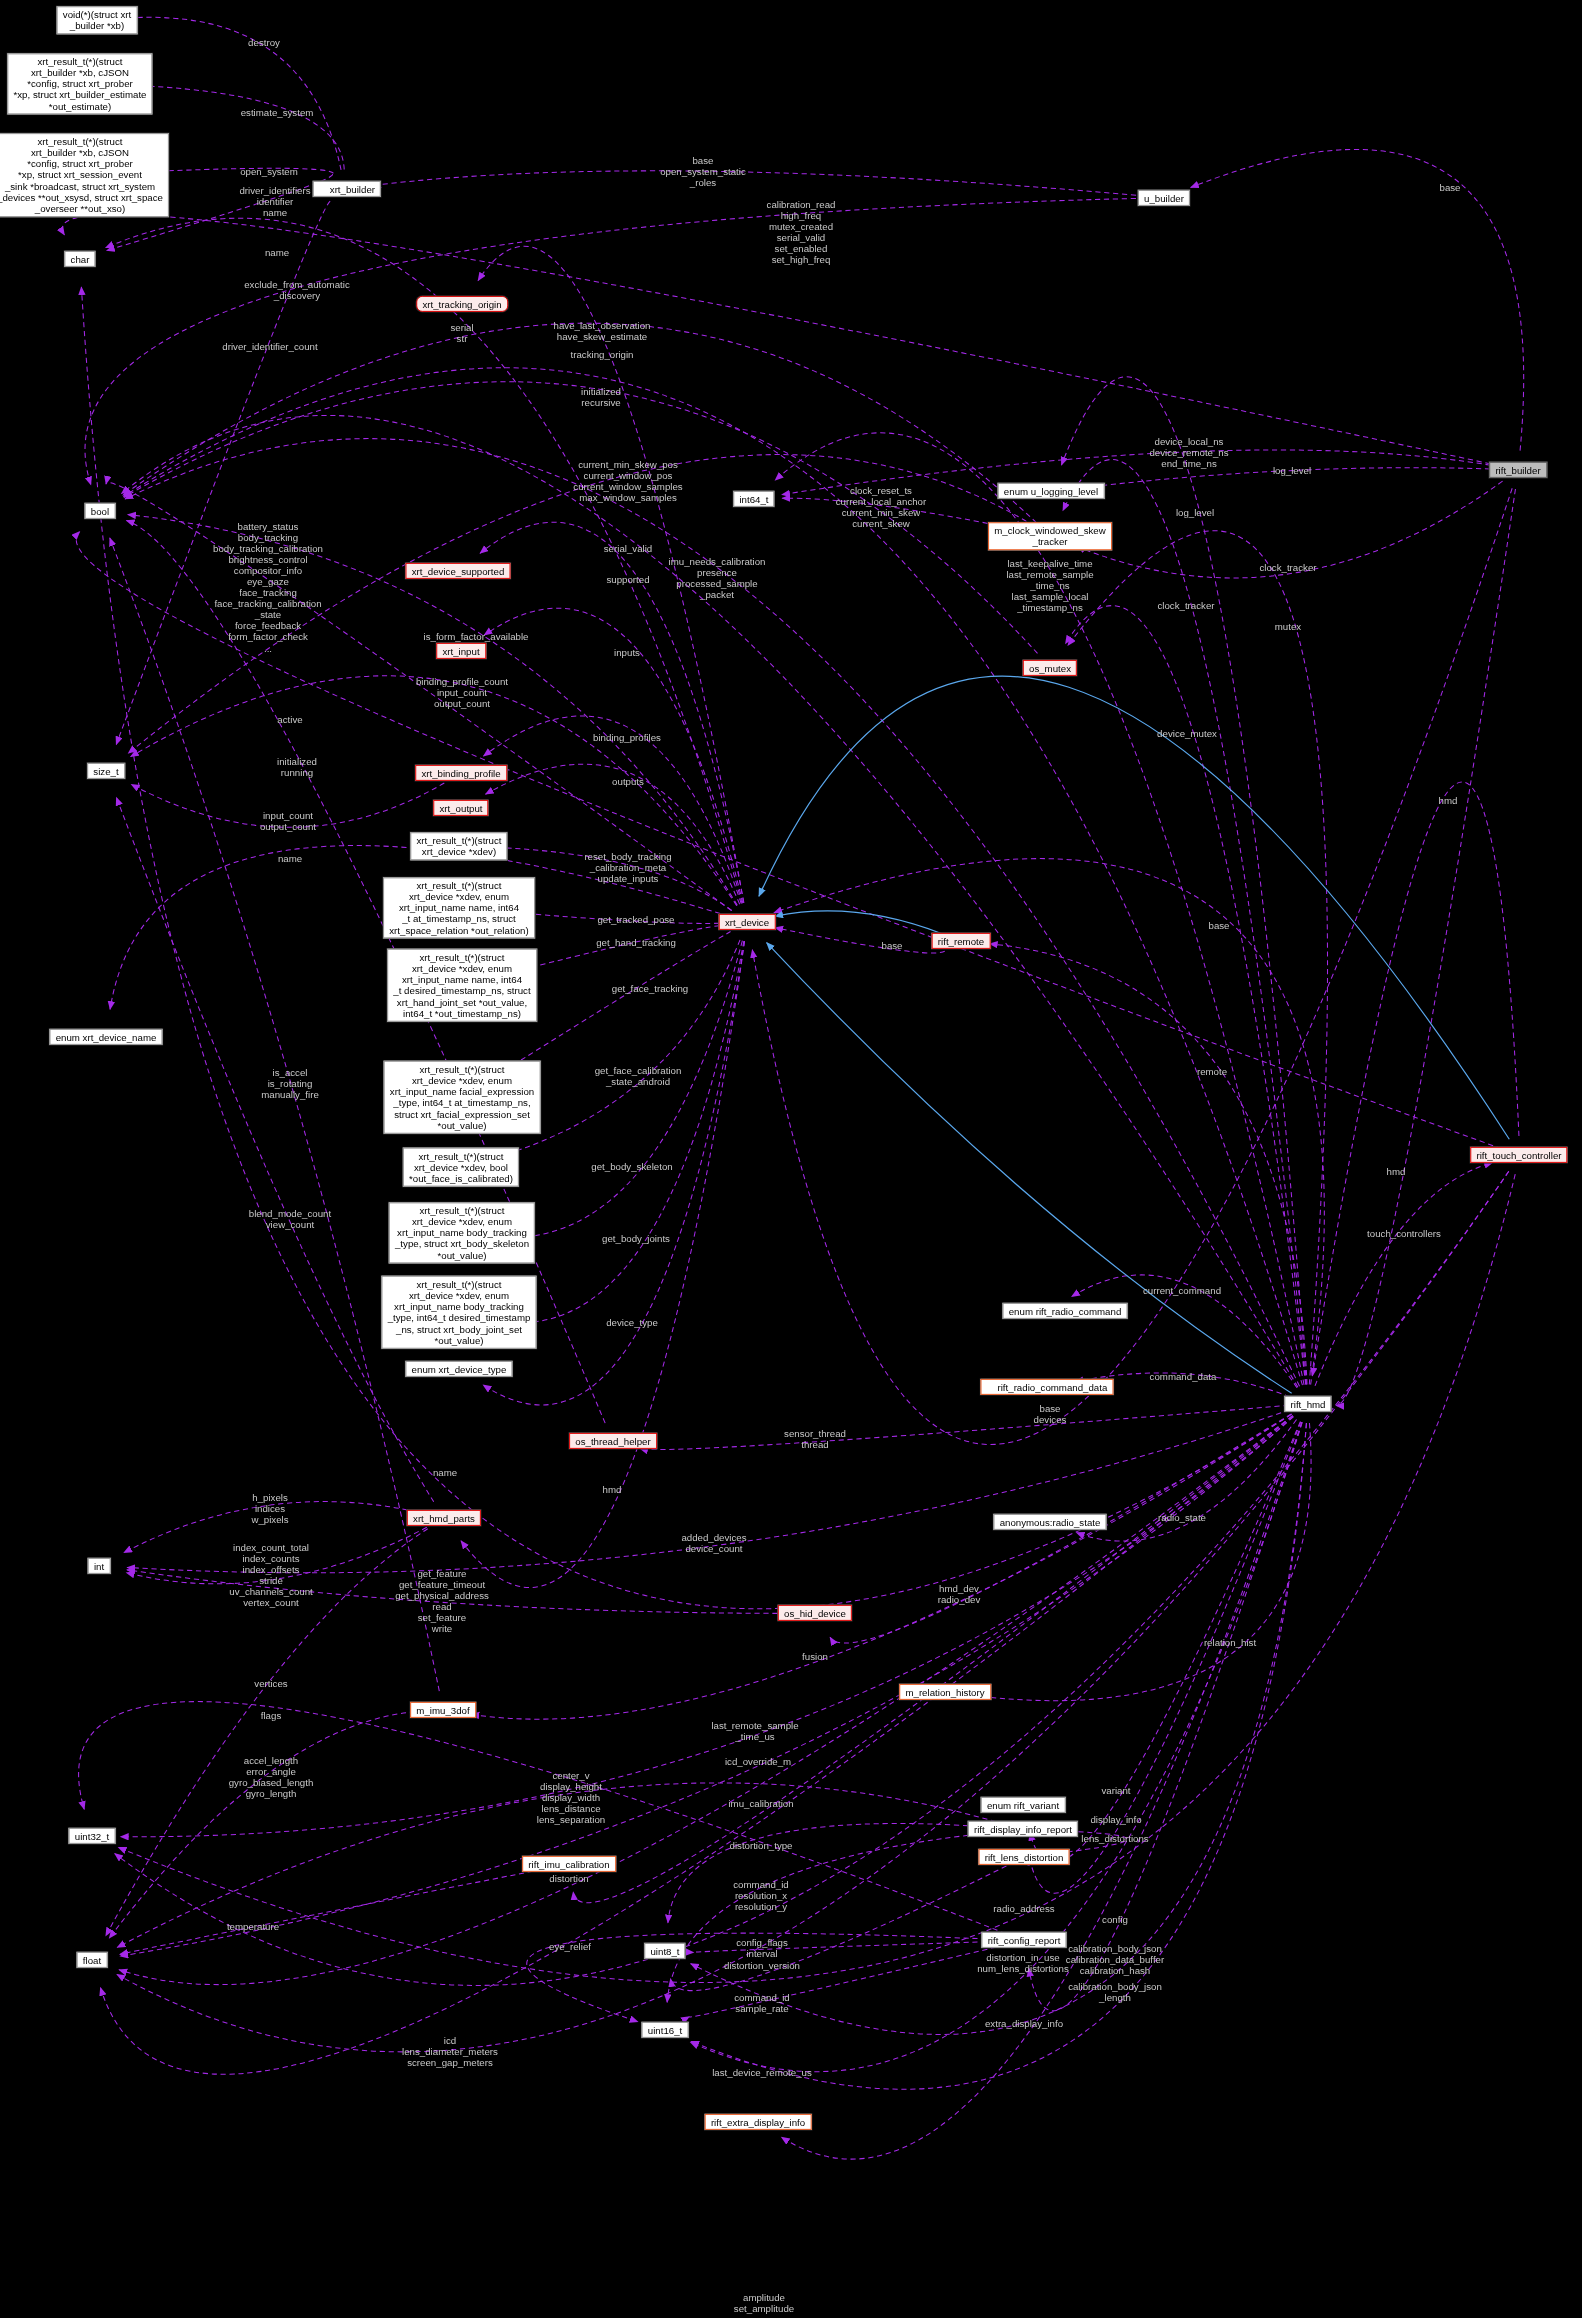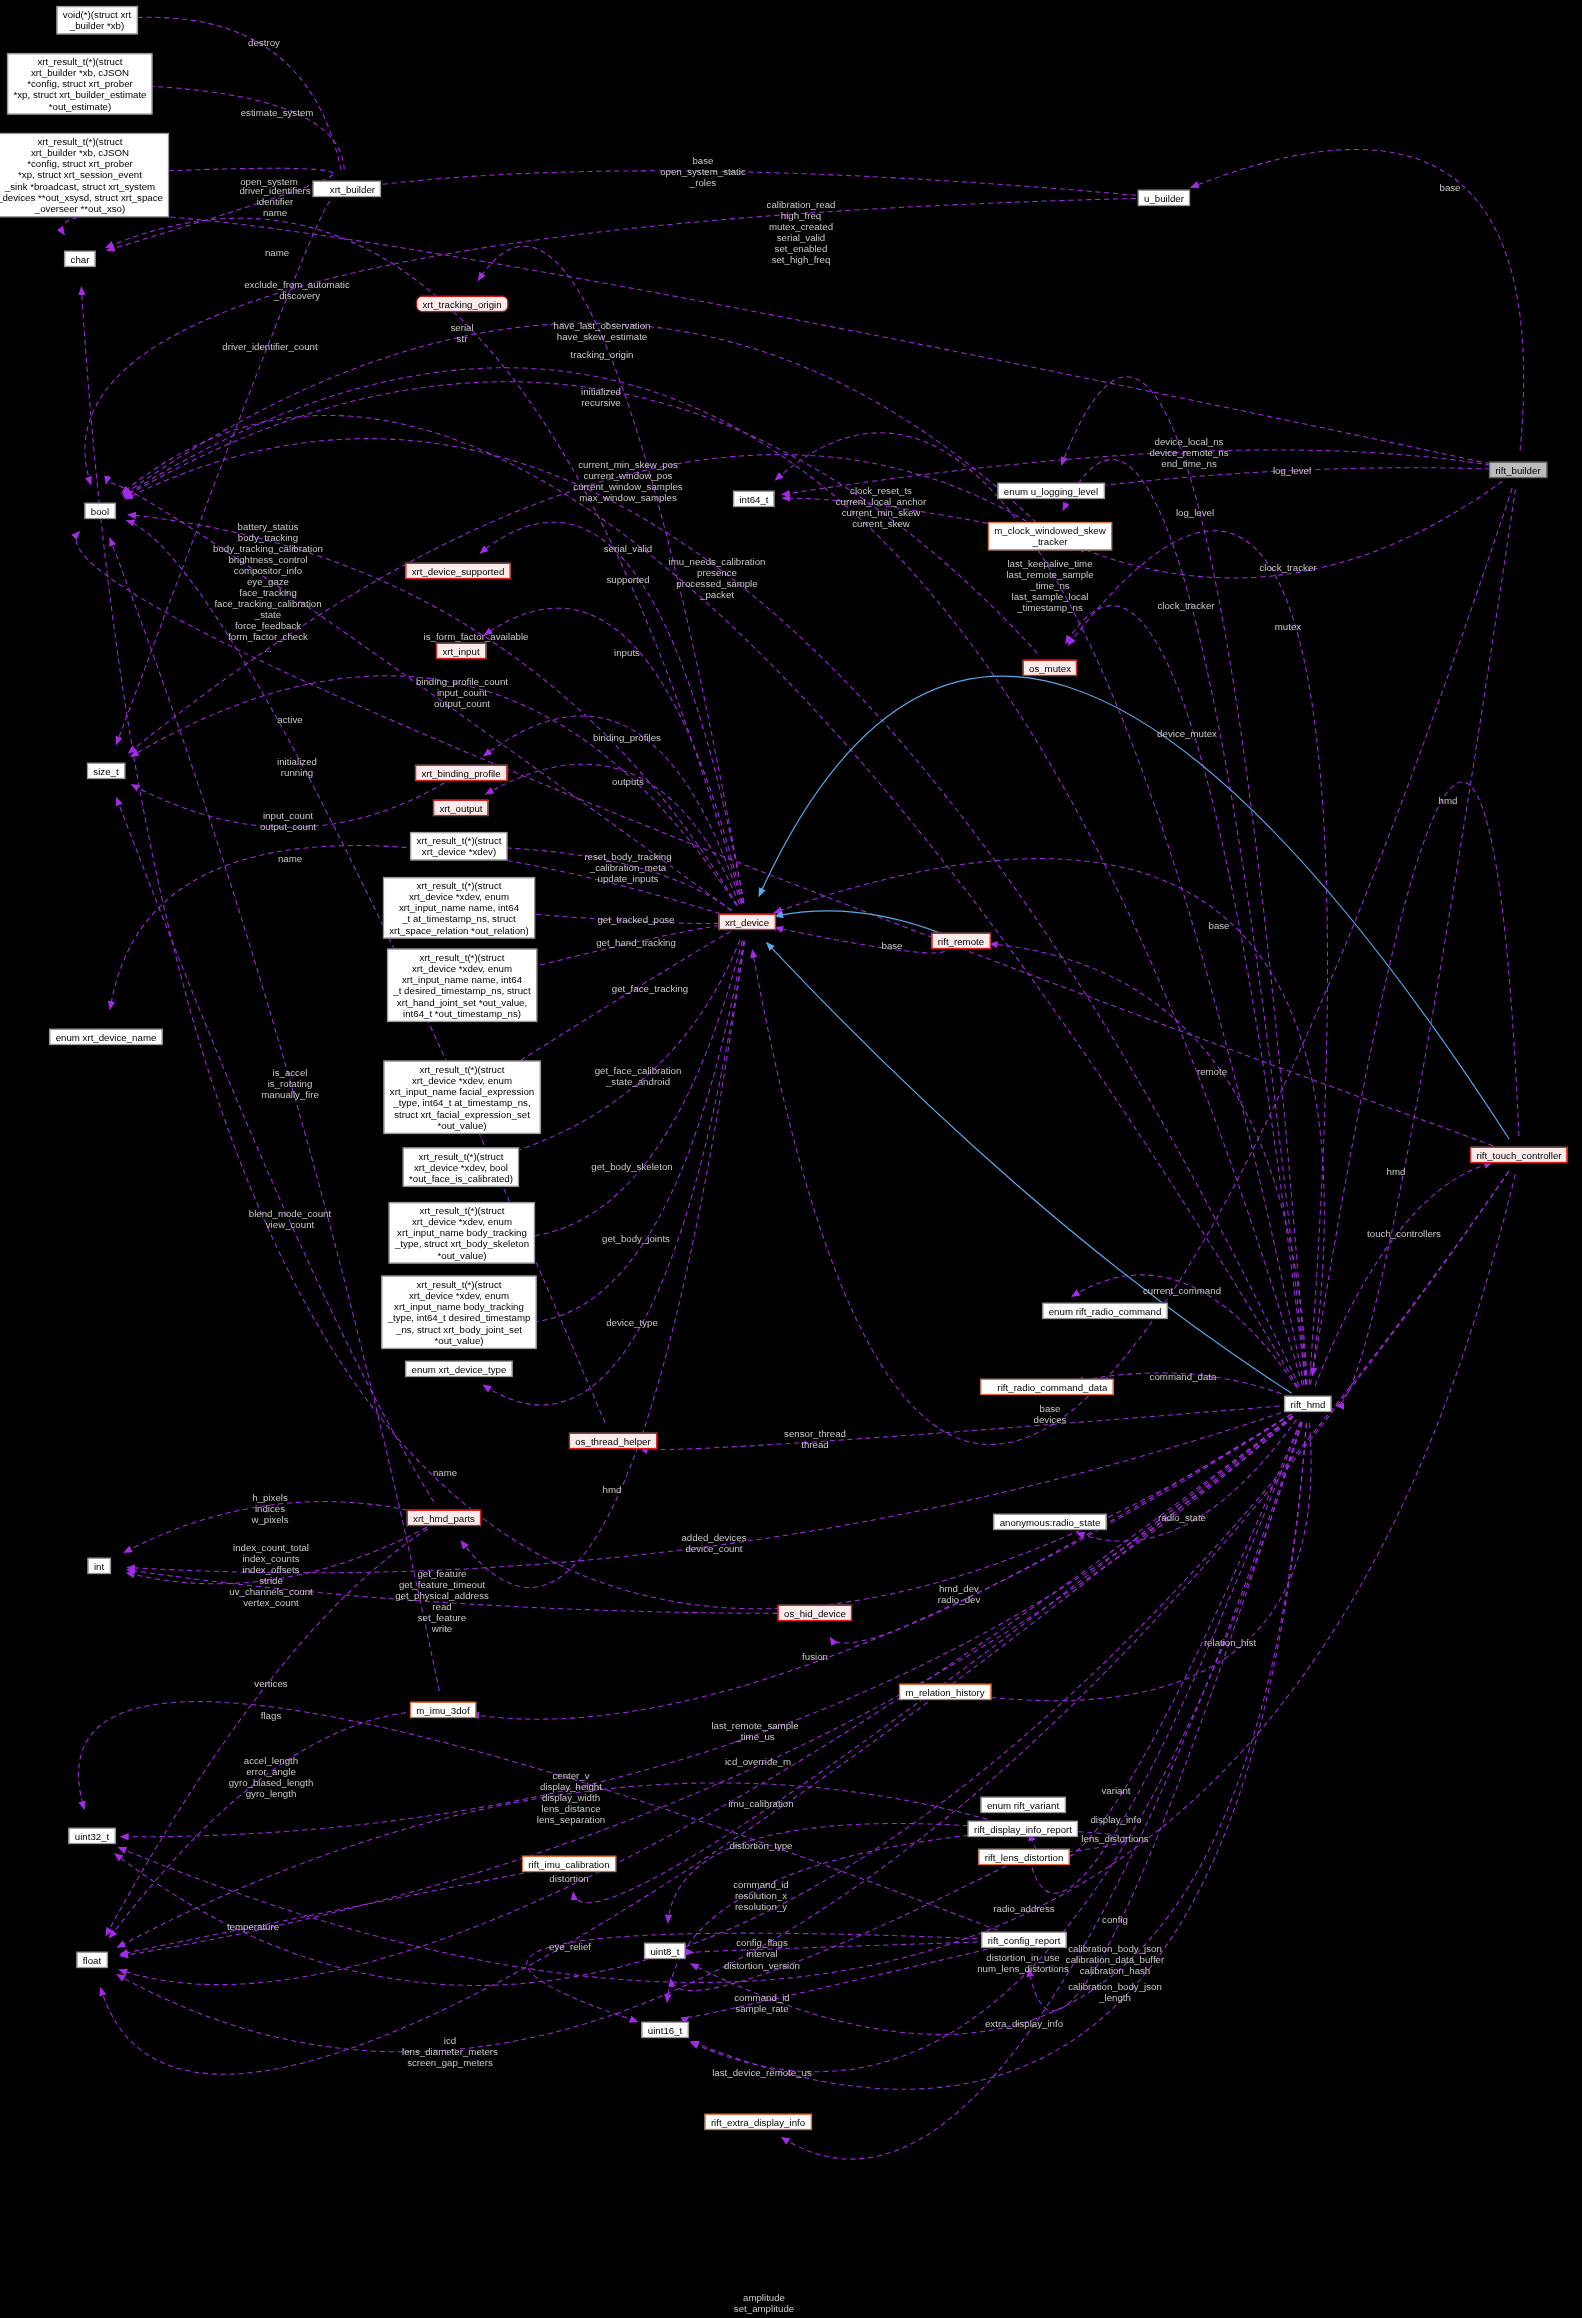--- a/index.html
+++ b/index.html
@@ -193,21 +193,21 @@
 xrt_device *xdev, enum
 xrt_input_name body_tracking
 _type, int64_t desired_timestamp
 _ns, struct xrt_body_joint_set
 *out_value)</div>
     <div class="node plain" style="left: 459px; top: 1369px;">enum xrt_device_type</div>
     <div class="node plain" style="left: 106px; top: 1037px;">enum xrt_device_name</div>
     <div class="node red" style="left: 747px; top: 922px;">xrt_device</div>
     <div class="node red" style="left: 961px; top: 941px;">rift_remote</div>
     <div class="node red" style="left: 1519px; top: 1155px;">rift_touch_controller</div>
-    <div class="node plain" style="left: 1105px; top: 1311px;">enum rift_radio_command</div>
+    <div class="node plain" style="left: 1065px; top: 1311px;">enum rift_radio_command</div>
     <div class="node orange" style="left: 1047px; top: 1387px; padding-left: 16px;">rift_radio_command_data</div>
     <div class="node red" style="left: 613px; top: 1441px;">os_thread_helper</div>
     <div class="node plain" style="left: 1308px; top: 1404px;">rift_hmd</div>
     <div class="node red" style="left: 444px; top: 1518px;">xrt_hmd_parts</div>
     <div class="node plain" style="left: 1050px; top: 1522px;">anonymous:radio_state</div>
     <div class="node plain" style="left: 99px; top: 1566px;">int</div>
     <div class="node red" style="left: 815px; top: 1613px;">os_hid_device</div>
     <div class="node orange" style="left: 443px; top: 1710px;">m_imu_3dof</div>
     <div class="node orange" style="left: 945px; top: 1692px;">m_relation_history</div>
     <div class="node plain" style="left: 92px; top: 1836px;">uint32_t</div>
@@ -215,21 +215,21 @@
     <div class="node plain" style="left: 1023px; top: 1829px;">rift_display_info_report</div>
     <div class="node orange" style="left: 1024px; top: 1857px;">rift_lens_distortion</div>
     <div class="node orange" style="left: 569px; top: 1864px;">rift_imu_calibration</div>
     <div class="node plain" style="left: 92px; top: 1960px;">float</div>
     <div class="node plain" style="left: 665px; top: 1951px;">uint8_t</div>
     <div class="node plain" style="left: 1024px; top: 1940px;">rift_config_report</div>
     <div class="node plain" style="left: 665px; top: 2030px;">uint16_t</div>
     <div class="node orange" style="left: 758px; top: 2122px;">rift_extra_display_info</div>
     <div class="edge-label" style="left: 264px; top: 43px;">destroy</div>
     <div class="edge-label" style="left: 277px; top: 113px;">estimate_system</div>
-    <div class="edge-label" style="left: 269px; top: 182px;">open_system</div>
+    <div class="edge-label" style="left: 269px; top: 172px;">open_system</div>
     <div class="edge-label" style="left: 703px; top: 172px;">base
 open_system_static
 _roles</div>
     <div class="edge-label" style="left: 275px; top: 202px;">driver_identifiers
 identifier
 name</div>
     <div class="edge-label" style="left: 1450px; top: 188px;">base</div>
     <div class="edge-label" style="left: 277px; top: 253px;">name</div>
     <div class="edge-label" style="left: 801px; top: 232px;">calibration_read
 high_freq

